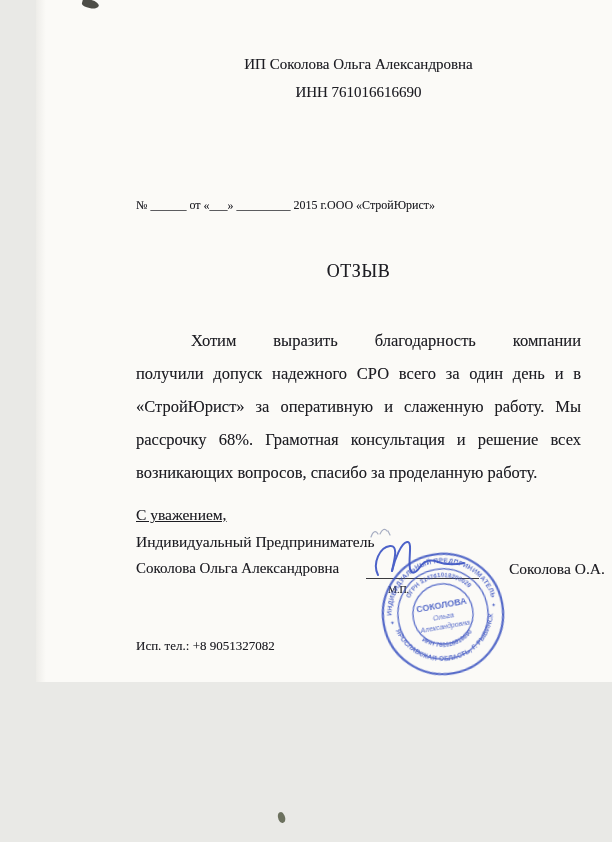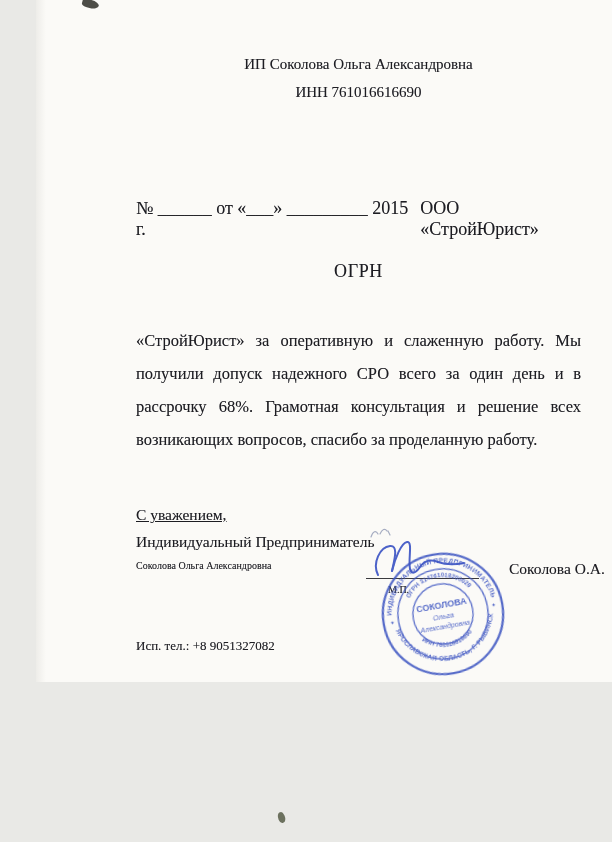--- a/index.html
+++ b/index.html
@@ -27,34 +27,34 @@
     border-radius:40% 60% 60% 40%;transform:rotate(14deg);opacity:.85;}
   .right-line{position:absolute;left:595px;top:0;width:1.5px;height:842px;
     background:rgba(110,110,100,.45);}
   .speck{position:absolute;left:242px;top:812px;width:7px;height:11px;background:#4c523c;
     border-radius:60% 40% 55% 45%;transform:rotate(-24deg);opacity:.8;}
   
   .header{position:absolute;left:100px;right:67px;top:50px;text-align:center;
     font-size:15px;line-height:28px;}
   
   .ref-row{position:absolute;left:100px;right:67px;top:198px;display:flex;
-    justify-content:flex-end;font-size:18px;}
+    justify-content:flex-start;font-size:12px;}
   
   .title{position:absolute;left:100px;right:67px;top:261px;text-align:center;
     font-size:18px;letter-spacing:.6px;}
   
   .body-text{position:absolute;left:100px;width:445px;top:324px;
     font-size:16.5px;line-height:33px;}
   .body-line{text-align:justify;text-align-last:justify;}
   .body-line.first{padding-left:55px;}
   .body-line.last{text-align-last:left;}
   
   .regards{position:absolute;left:100px;top:506px;font-size:15.5px;text-decoration:underline;}
   .role{position:absolute;left:100px;top:533px;font-size:15.5px;}
-  .name{position:absolute;left:100px;top:560px;font-size:10px;}
+  .name{position:absolute;left:100px;top:560px;font-size:15px;}
   .sig-underline{position:absolute;left:330px;top:578px;width:113px;height:1px;
     background:#3a3a3e;}
   .sig-name{position:absolute;left:445px;top:560px;font-size:15.5px;padding-left:28px;}
   .seal-mark{position:absolute;left:352px;top:584px;font-size:10px;}
   .phone{position:absolute;left:100px;top:638px;font-size:13px;}
   
   .ink-mark{position:absolute;left:333px;top:526px;opacity:.75;}
   .signature-ink{position:absolute;left:332px;top:537px;opacity:.9;}
   .stamp{position:absolute;left:344px;top:551px;width:126px;height:126px;
     transform:rotate(-10deg);filter:blur(.35px);opacity:.86;}
@@ -73,25 +73,26 @@
   <div class="header txt">
     <div>ИП Соколова Ольга Александровна</div>
     <div>ИНН 761016616690</div>
   </div>
 
   <div class="ref-row txt">
     <span>№ ______ от «___» _________ 2015 г.</span>
     <span>ООО «СтройЮрист»</span>
   </div>
 
-  <div class="title txt">ОГРН</div>
+  <div class="title txt">ОТЗЫВ</div>
 
   <div class="body-text txt">
+    <div class="body-line first">Хотим выразить благодарность компании</div>
+    <div class="body-line">получили допуск надежного СРО всего за один день и в</div>
     <div class="body-line">«СтройЮрист» за оперативную и слаженную работу.  Мы</div>
-    <div class="body-line">получили допуск надежного СРО всего за один день и в</div>
     <div class="body-line">рассрочку 68%. Грамотная консультация и решение всех</div>
     <div class="body-line last">возникающих вопросов, спасибо за проделанную работу.</div>
   </div>
 
   <div class="regards txt">С уважением,</div>
   <div class="role txt">Индивидуальный Предприниматель</div>
   <div class="name txt">Соколова Ольга Александровна</div>
   <div class="sig-underline"></div>
   <div class="sig-name txt">Соколова О.А.</div>
   <div class="seal-mark txt">М.П.</div>

